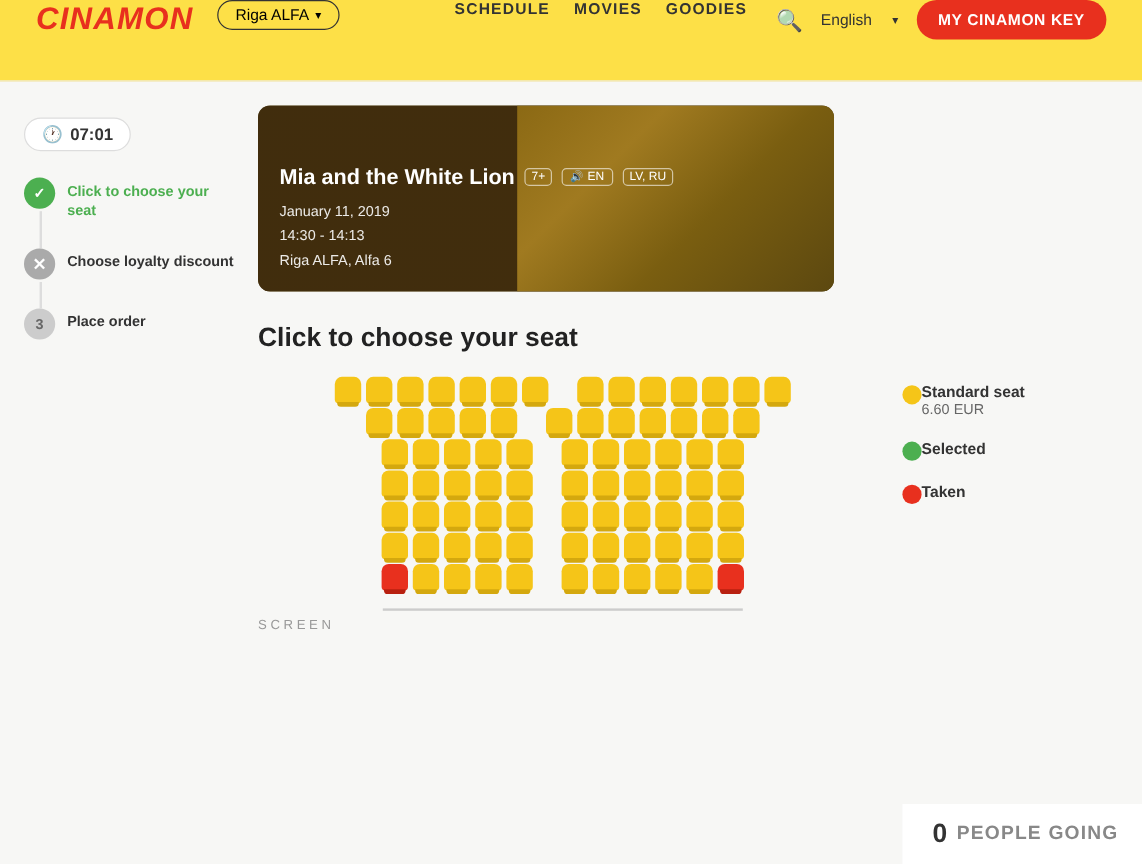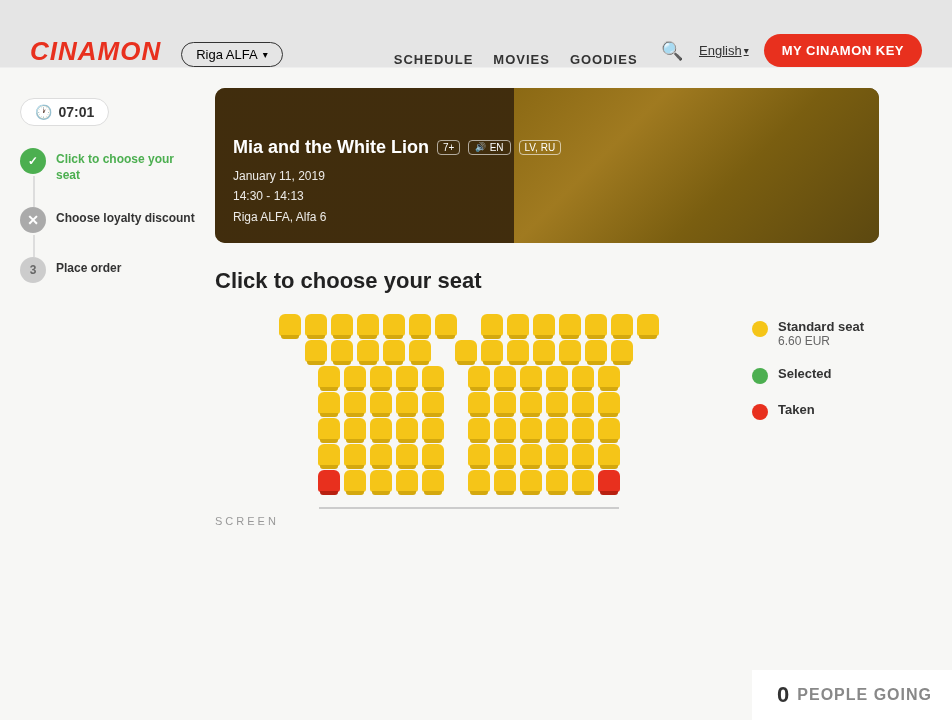--- a/index.html
+++ b/index.html
@@ -6,24 +6,24 @@
     body {
       font-family: 'Arial', sans-serif;
       background: #f7f7f5;
       min-height: 720px;
       width: 952px;
       overflow-x: hidden;
     }
 
     
     .header {
-      background: #e5e5e5;
+      background: #fde047;
       height: 68px;
       display: flex;
-      align-items: flex-end;
+      align-items: flex-start;
       padding: 0 30px;
       border-bottom: 1px solid #eee;
       position: relative;
       z-index: 10;
     }
     .logo {
       font-size: 26px;
       font-weight: 900;
       color: #e8301e;
       letter-spacing: 1px;
@@ -65,23 +65,22 @@
       cursor: pointer;
       color: #333;
     }
     .lang-btn {
       background: transparent;
       border: none;
       font-size: 13px;
       cursor: pointer;
       display: flex;
       align-items: center;
-      gap: 2px;
-      color: #333;
-      text-decoration: underline;
+      gap: 17px;
+      color: #333;
     }
     .my-key-btn {
       background: #e8301e;
       color: #fff;
       border: none;
       border-radius: 20px;
       padding: 9px 18px;
       font-size: 13px;
       font-weight: 700;
       cursor: pointer;
@@ -164,21 +163,21 @@
     
     .content {
       flex: 1;
       padding-left: 15px;
     }
 
     
     .movie-banner {
       border-radius: 10px;
       overflow: hidden;
-      width: 664px;
+      width: 480px;
       height: 155px;
       background: #5c4a1e;
       position: relative;
       display: flex;
       align-items: flex-end;
       margin-bottom: 25px;
     }
     .banner-bg {
       position: absolute;
       inset: 0;
@@ -301,21 +300,20 @@
 
     
     .legend {
       width: 180px;
       flex-shrink: 0;
       padding-top: 5px;
     }
     .legend-item {
       display: flex;
       align-items: flex-start;
-      gap: 10px;
       margin-bottom: 18px;
     }
     .legend-dot {
       width: 16px;
       height: 16px;
       border-radius: 50%;
       flex-shrink: 0;
       margin-top: 2px;
     }
     .legend-dot.standard { background: #f5c518; }

